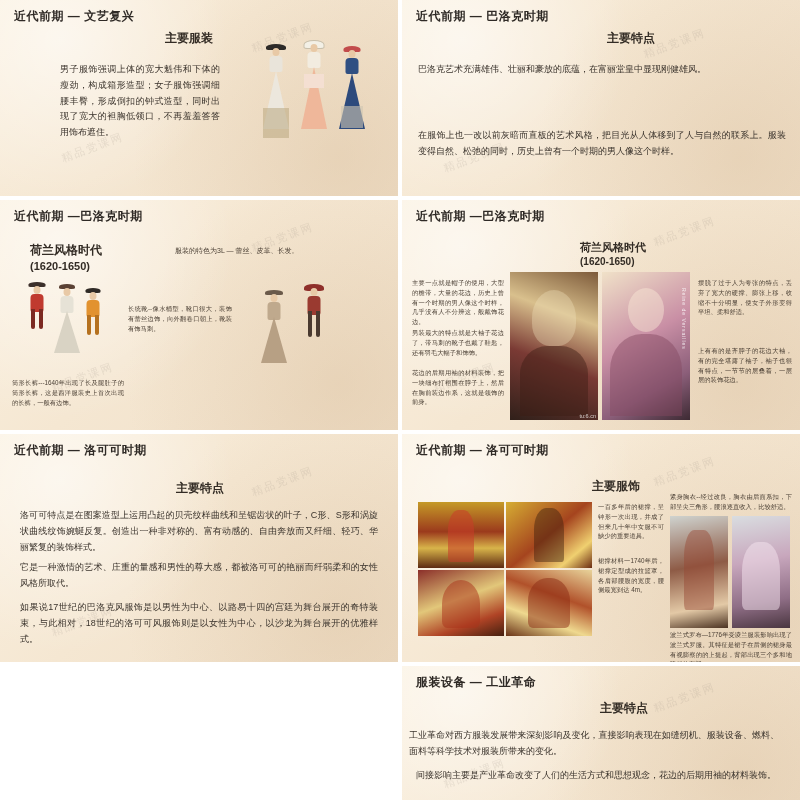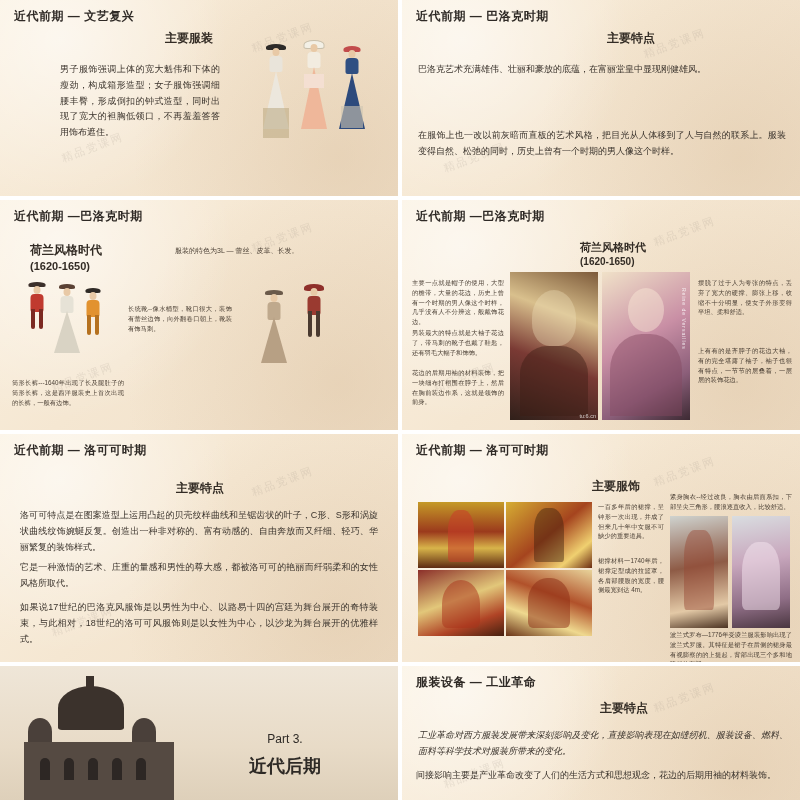--- a/index.html
+++ b/index.html
@@ -309,46 +309,27 @@
     <div class="imgbox oilG" style="left:268px;top:82px;width:58px;height:112px;">
       <div style="position:absolute;left:14px;top:14px;width:30px;height:80px;background:rgba(150,70,50,.45);border-radius:34% 34% 8% 8%;"></div>
     </div>
     <div class="imgbox" style="left:330px;top:82px;width:58px;height:112px;background:linear-gradient(170deg,#d9dde0 0%,#c8a7bd 40%,#8f6e86 75%,#4a3640 100%);">
       <div style="position:absolute;left:10px;top:26px;width:38px;height:68px;background:rgba(245,230,240,.5);border-radius:42% 42% 10% 10%;"></div>
     </div>
 
     <div class="tiny-txt" style="left:268px;top:196px;width:122px;">波兰式罗布—1776年受凌兰服装影响出现了波兰式罗服。其特征是裙子在后侧的裙身最有视膨察的的上提起，背部出现三个多和地隆起的有部。</div>
   </div>
 
-  <div class="slide church-slide" style="left:0;top:666px;width:398px;height:134px;">
-
-    <div style="position:absolute;left:0;top:0;width:100%;height:100%;background:linear-gradient(180deg,#efe6d8 0%,#e8dbc7 60%,#ded0ba 100%);"></div>
-
-    <div style="position:absolute;left:24px;bottom:0;width:150px;height:116px;">
-      <div style="position:absolute;left:34px;top:2px;width:66px;height:44px;border-radius:50% 50% 6% 6%;background:#3b322c;"></div>
-      <div style="position:absolute;left:62px;top:-8px;width:8px;height:12px;background:#3b322c;"></div>
-      <div style="position:absolute;left:4px;top:34px;width:24px;height:28px;border-radius:50% 50% 4% 4%;background:#4a403a;"></div>
-      <div style="position:absolute;left:108px;top:34px;width:24px;height:28px;border-radius:50% 50% 4% 4%;background:#4a403a;"></div>
-      <div style="position:absolute;left:0;top:58px;width:150px;height:58px;background:#554a42;"></div>
-      <div style="position:absolute;left:16px;top:74px;width:10px;height:22px;border-radius:6px 6px 0 0;background:#2d2724;"></div>
-      <div style="position:absolute;left:40px;top:74px;width:10px;height:22px;border-radius:6px 6px 0 0;background:#2d2724;"></div>
-      <div style="position:absolute;left:64px;top:74px;width:10px;height:22px;border-radius:6px 6px 0 0;background:#2d2724;"></div>
-      <div style="position:absolute;left:88px;top:74px;width:10px;height:22px;border-radius:6px 6px 0 0;background:#2d2724;"></div>
-      <div style="position:absolute;left:112px;top:74px;width:10px;height:22px;border-radius:6px 6px 0 0;background:#2d2724;"></div>
-    </div>
-    <div class="part-label" style="left:210px;top:66px;width:150px;font-size:12px;">Part 3.</div>
-    <div class="part-label" style="left:210px;top:88px;width:150px;font-size:18px;font-weight:bold;">近代后期</div>
-  </div>
 
   <div class="slide paper" style="left:402px;top:666px;width:398px;height:134px;">
     <div class="wm" style="left:250px;top:24px;">精品党课网</div>
     <div class="wm" style="left:40px;top:100px;">精品党课网</div>
     <div class="stitle">服装设备 — 工业革命</div>
     <div class="shead" style="left:198px;top:34px;">主要特点</div>
-    <div class="body-txt" style="left:16px;top:62px;width:370px;font-style:italic;">工业革命对西方服装发展带来深刻影响及变化，直接影响表现在如缝纫机、服装设备、燃料、面料等科学技术对服装所带来的变化。</div>
+    <div class="body-txt" style="left:7px;top:62px;width:370px;">工业革命对西方服装发展带来深刻影响及变化，直接影响表现在如缝纫机、服装设备、燃料、面料等科学技术对服装所带来的变化。</div>
     <div class="body-txt" style="left:14px;top:102px;width:370px;">间接影响主要是产业革命改变了人们的生活方式和思想观念，花边的后期用袖的材料装饰。</div>
   </div>
 
   <div class="sep" style="left:398px;top:0;width:4px;height:800px;"></div>
   <div class="sep" style="left:0;top:196px;width:800px;height:4px;"></div>
   <div class="sep" style="left:0;top:430px;width:800px;height:4px;"></div>
   <div class="sep" style="left:0;top:662px;width:800px;height:4px;"></div>
 
 </div>
 

